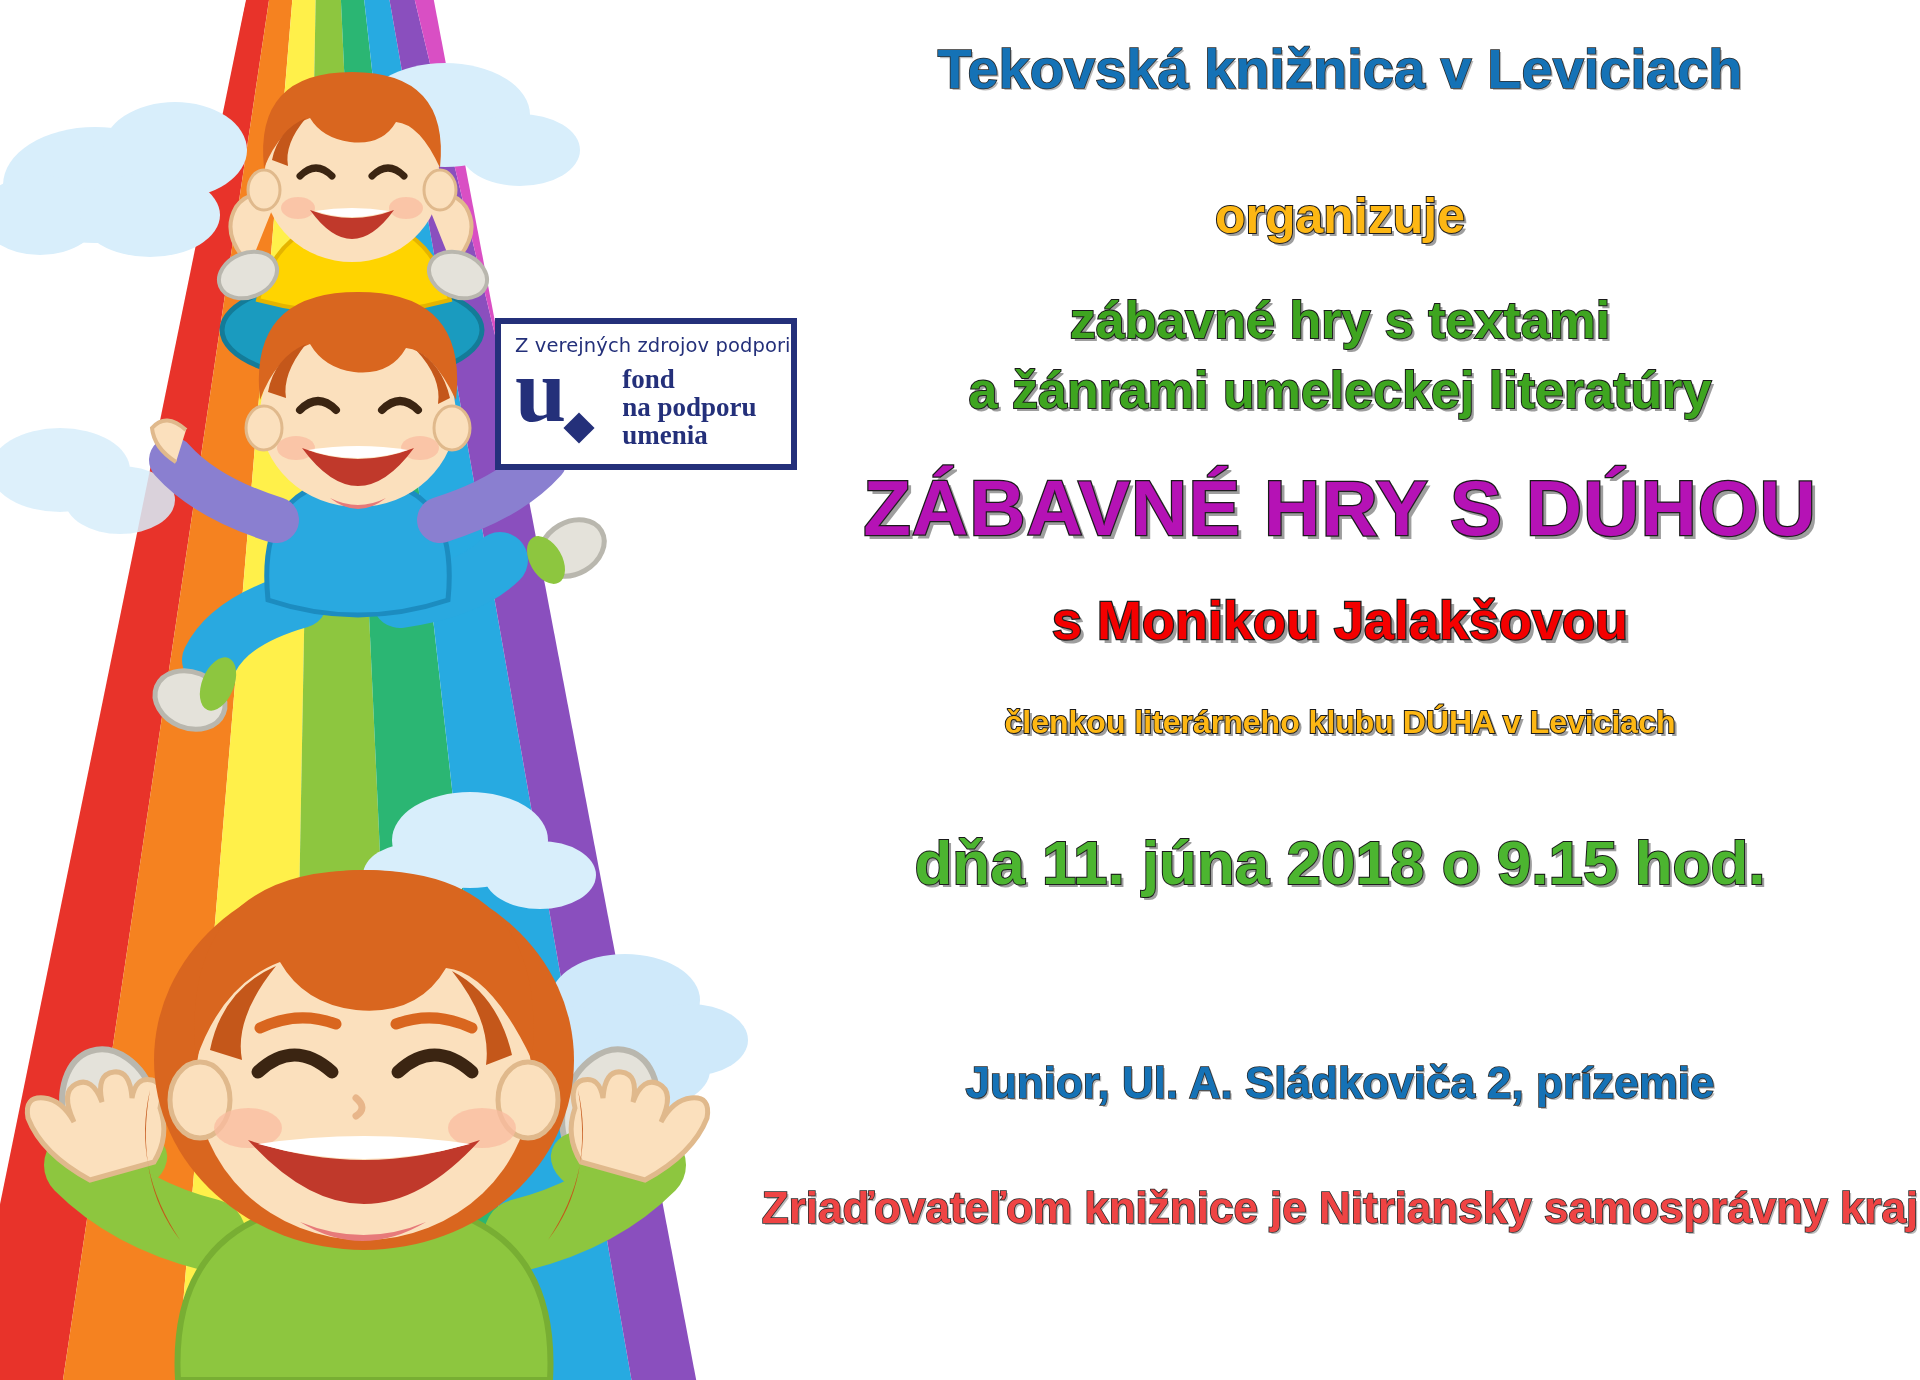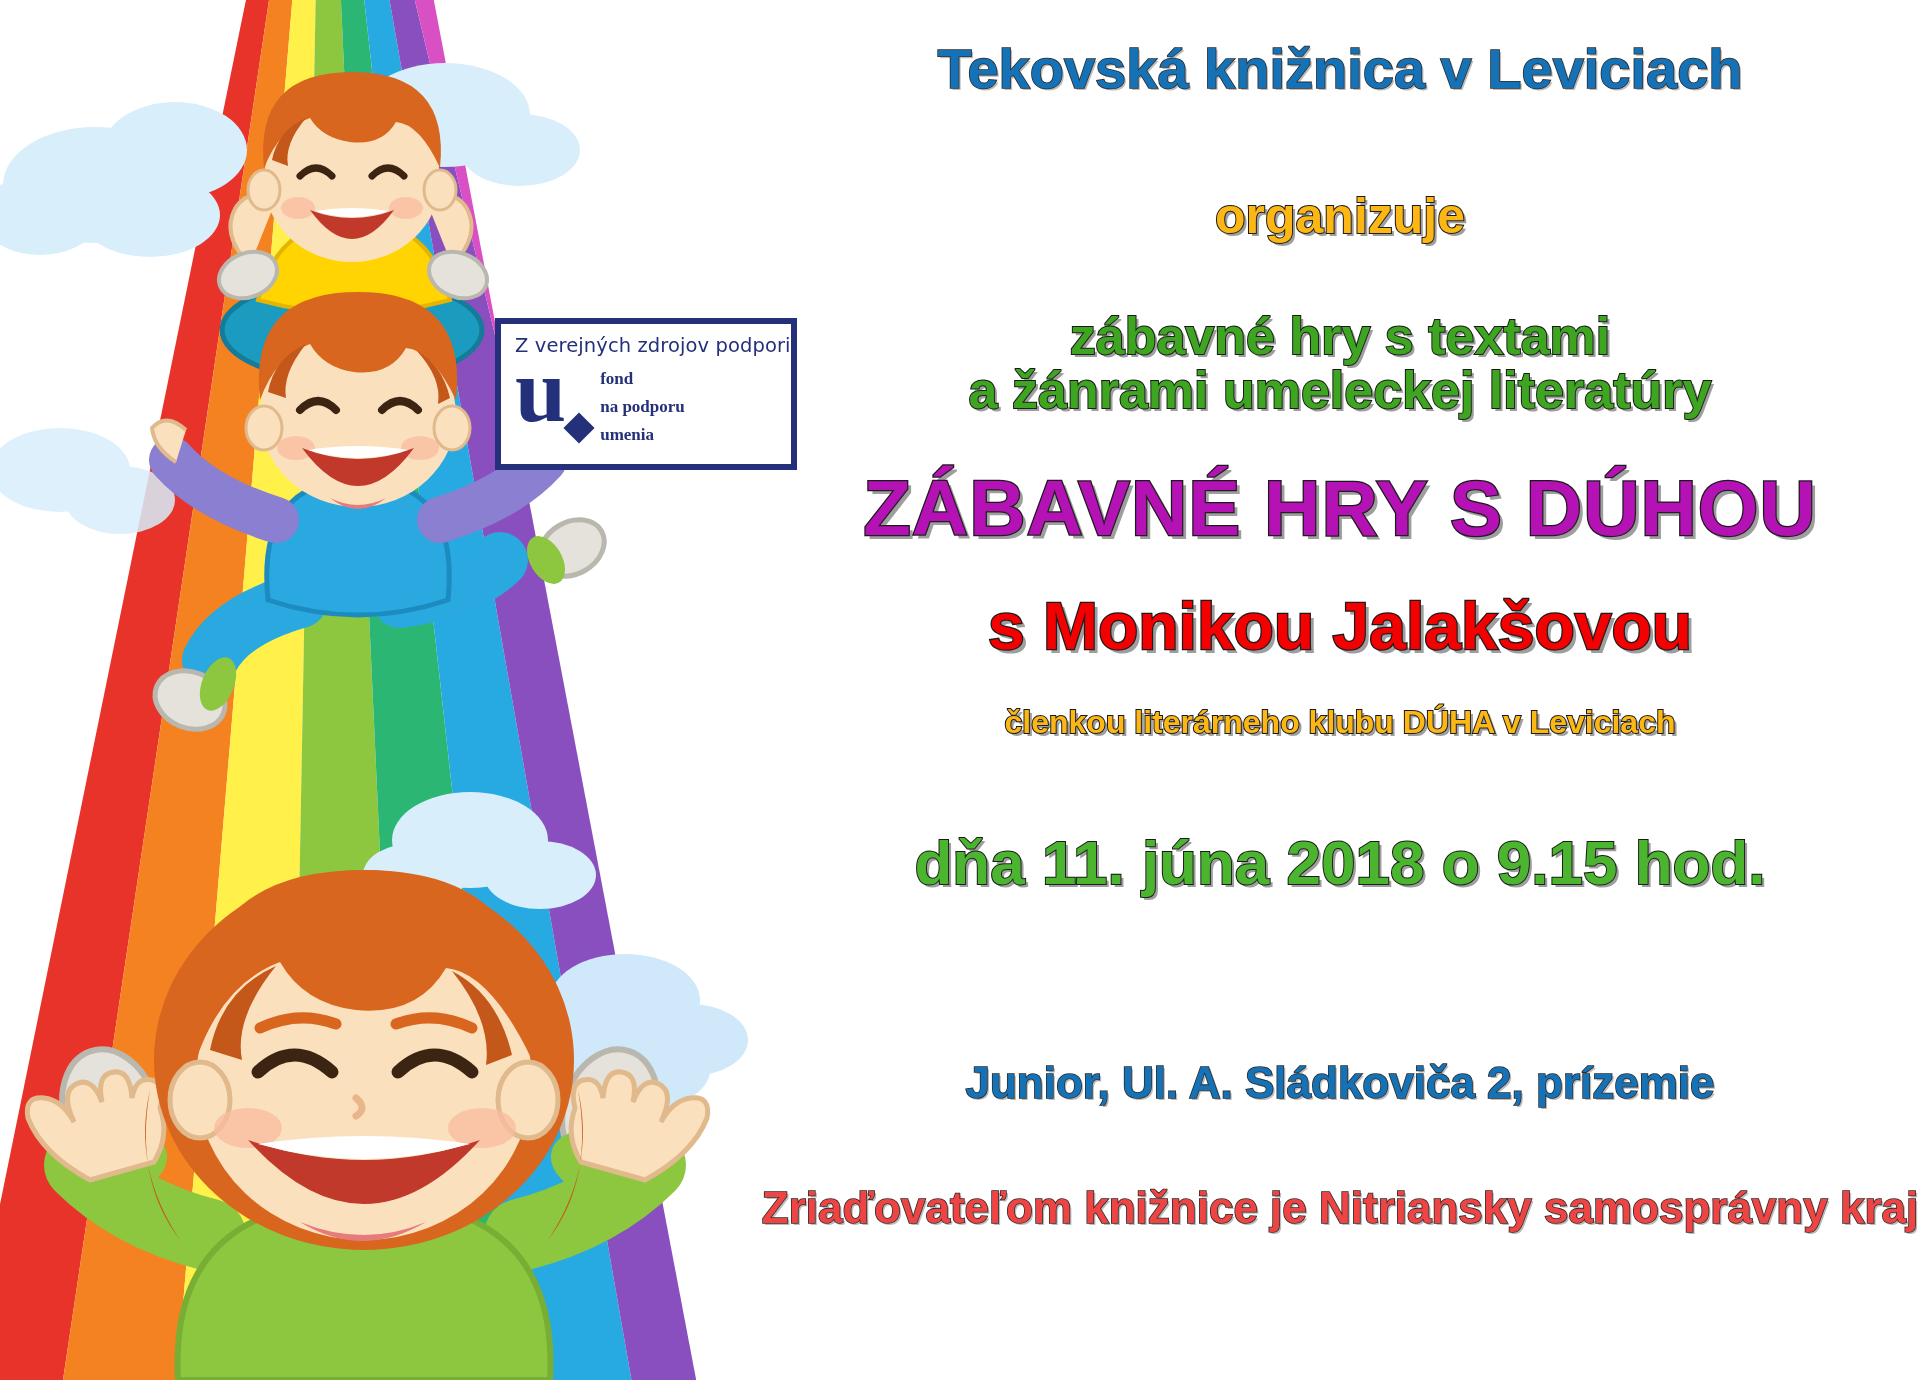--- a/index.html
+++ b/index.html
@@ -22,40 +22,40 @@
     padding:10px 14px 8px 14px;
   }
   #fpu-line1{color:#24307a;font-size:19.5px;letter-spacing:.1px;white-space:nowrap;
     font-family:"DejaVu Sans", sans-serif;}
   #fpu-body{display:flex;align-items:flex-start;margin-top:2px;}
   #fpu-u{color:#24307a;font-family:"Liberation Serif", serif;font-weight:700;
          font-size:92px;line-height:74px;letter-spacing:-2px;margin-top:-6px;}
   #fpu-dot{width:22px;height:22px;background:#24307a;transform:rotate(45deg);
            align-self:flex-end;margin:0 0 10px 4px;}
   #fpu-words{color:#24307a;font-family:"Liberation Serif", serif;font-weight:700;
-             font-size:17px;line-height:28px;margin-left:10px;margin-top:6px;white-space:nowrap;}
+             font-size:27px;line-height:28px;margin-left:32px;margin-top:6px;white-space:nowrap;}
 
   
   #textcol{position:absolute;left:760px;top:0;width:1160px;height:1288px;}
   .tl{position:absolute;width:100%;text-align:center;white-space:nowrap;
       font-family:"Liberation Sans", sans-serif;font-weight:700;line-height:1.05;}
 
   .sh-dark{ -webkit-text-stroke:2px #1a1a1a; paint-order:stroke fill;
             text-shadow:3px 3px 0 rgba(40,40,40,.45); }
   .sh-dark2{ -webkit-text-stroke:2.5px #1a1a1a; paint-order:stroke fill;
             text-shadow:4px 4px 0 rgba(40,40,40,.45); }
   .sh-lite{ -webkit-text-stroke:1.6px #2b2b2b; paint-order:stroke fill;
             text-shadow:2px 2px 0 rgba(60,60,60,.35); }
 
   #l-header   {top:40px;  font-size:56px;  color:#1572b6;}
   #l-organizuje{top:190px;font-size:50px;  color:#fdb714;}
   #l-games1   {top:293px; font-size:52px;  color:#3ea520;}
   #l-games2   {top:363px; font-size:52px;  color:#3ea520;}
   #l-title    {top:468px; font-size:78px;  color:#b512b5; letter-spacing:1px;}
-  #l-guest    {top:592px; font-size:66px;  color:#f40000;}
+  #l-guest    {top:592px; font-size:54px;  color:#f40000;}
   #l-club     {top:706px; font-size:32px;  color:#fdb714;}
   #l-date     {top:830px; font-size:62px;  color:#4cb530;}
   #l-place1   {top:1000px;font-size:44px;  color:#1572b6;}
   #l-place2   {top:1060px;font-size:44px;  color:#1572b6;}
   #l-founder  {top:1185px;font-size:44px;  color:#9b19c9;}
 </style>
 </head>
 <body>
 
 <div id="poster">
@@ -239,21 +239,21 @@
         <div>umenia</div>
       </div>
     </div>
   </div>
 
   <div id="textcol">
     <div class="tl sh-lite" id="l-header" style="color: rgb(21, 114, 182);">Tekovská knižnica v Leviciach</div>
 
     <div class="tl sh-dark" id="l-organizuje" style="color: rgb(253, 183, 20);">organizuje</div>
 
-    <div class="tl sh-dark" id="l-games1" style="color: rgb(62, 165, 32); margin-top: 16px;">zábavné hry s textami</div>
+    <div class="tl sh-dark" id="l-games1" style="color: rgb(62, 165, 32);">zábavné hry s textami</div>
 
     <div class="tl sh-dark" id="l-games2" style="color: rgb(62, 165, 32);">a žánrami umeleckej literatúry</div>
 
     <div class="tl sh-dark2" id="l-title" style="color: rgb(181, 18, 181);">ZÁBAVNÉ HRY S DÚHOU</div>
 
     <div class="tl sh-dark2" id="l-guest" style="color: rgb(244, 0, 0);">s Monikou Jalakšovou</div>
 
     <div class="tl sh-dark" id="l-club" style="color: rgb(253, 183, 20);">členkou literárneho klubu DÚHA v Leviciach</div>
 
     <div class="tl sh-dark" id="l-date" style="color: rgb(76, 181, 48);">dňa 11. júna 2018 o 9.15 hod.</div>

